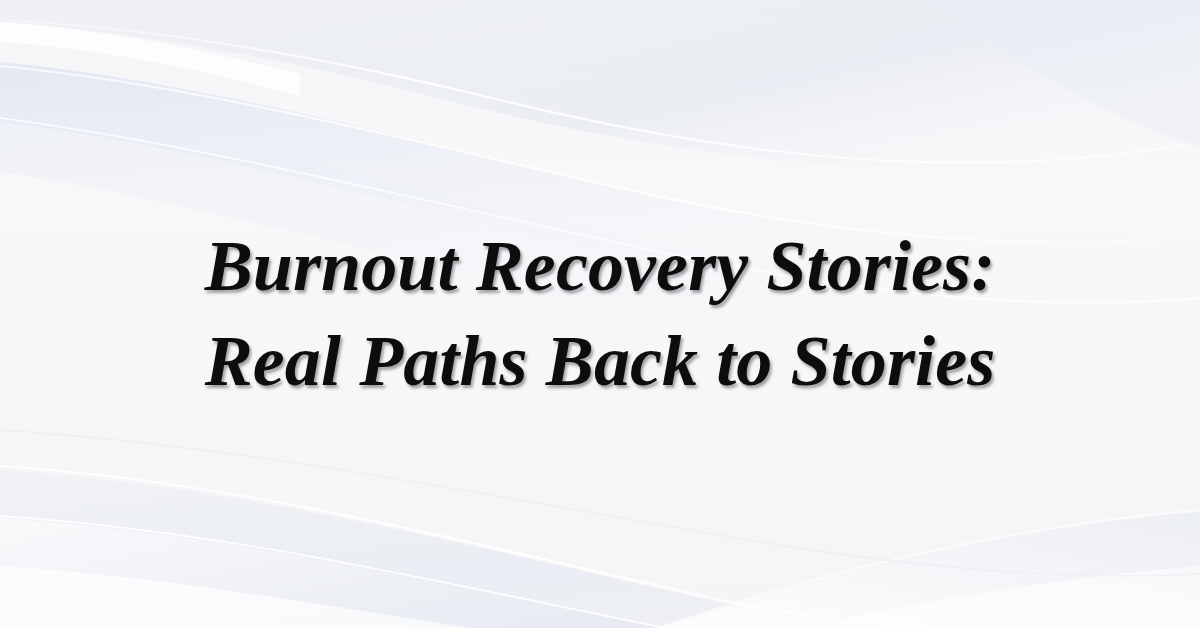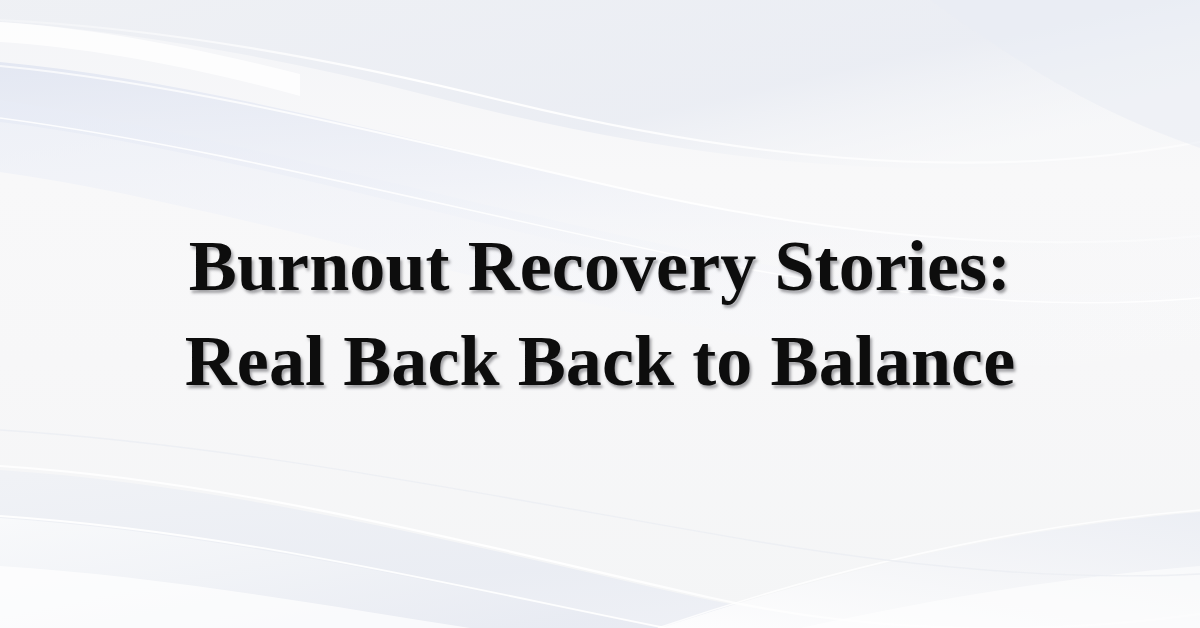--- a/index.html
+++ b/index.html
@@ -38,20 +38,21 @@
     left: 0;
     top: 0;
     width: 1200px;
     height: 628px;
     display: flex;
     flex-direction: column;
     align-items: center;
     justify-content: center;
     z-index: 5;
     padding: 0 70px;
+    font-style: italic;
   }
 
   .headline-line {
     display: block;
     width: 100%;
     text-align: center;
     font-family: "Liberation Serif", serif;
     font-weight: 700;
     font-size: 72px;
     line-height: 95px;
@@ -148,16 +149,16 @@
 
     <path d="M0,466 C245,482 480,546 712,598 C872,634 1042,636 1200,614" fill="none" stroke="url(#bgw)" stroke-width="2.2"></path>
     <path d="M0,516 C235,532 455,586 666,628" fill="none" stroke="#ffffff" stroke-width="1.8" opacity="0.9"></path>
     <path d="M1200,510 C1010,526 828,570 658,628" fill="none" stroke="#ffffff" stroke-width="1.6" opacity="0.8"></path>
 
     <path d="M0,430 C250,446 500,498 760,542 C940,572 1090,580 1200,574" fill="none" stroke="#eceef3" stroke-width="1.4" opacity="0.9"></path>
   </svg>
 
   <div id="headline-block">
     <h1 class="headline-line">Burnout Recovery Stories:</h1>
-    <h1 class="headline-line">Real Back Back to Balance</h1>
+    <h1 class="headline-line">Real Paths Back to Stories</h1>
   </div>
 
 </div>
 
 </body></html>

